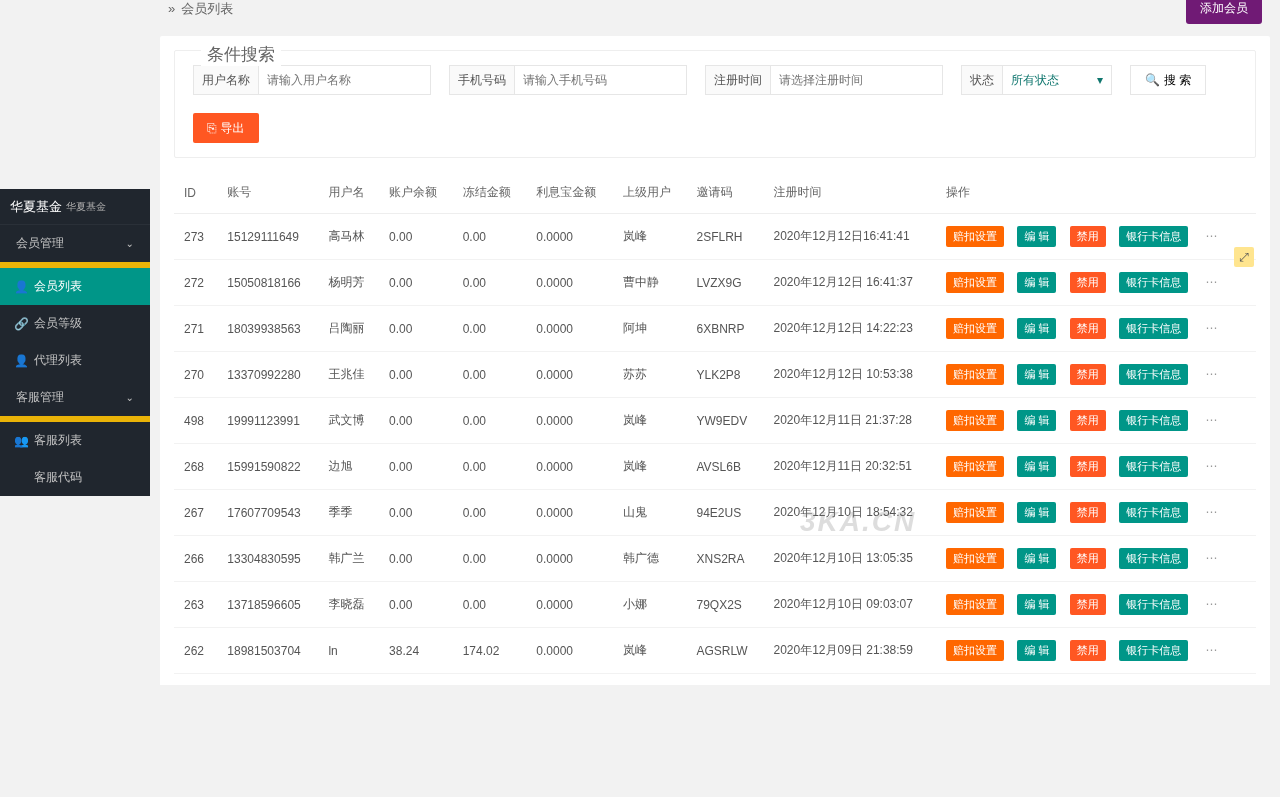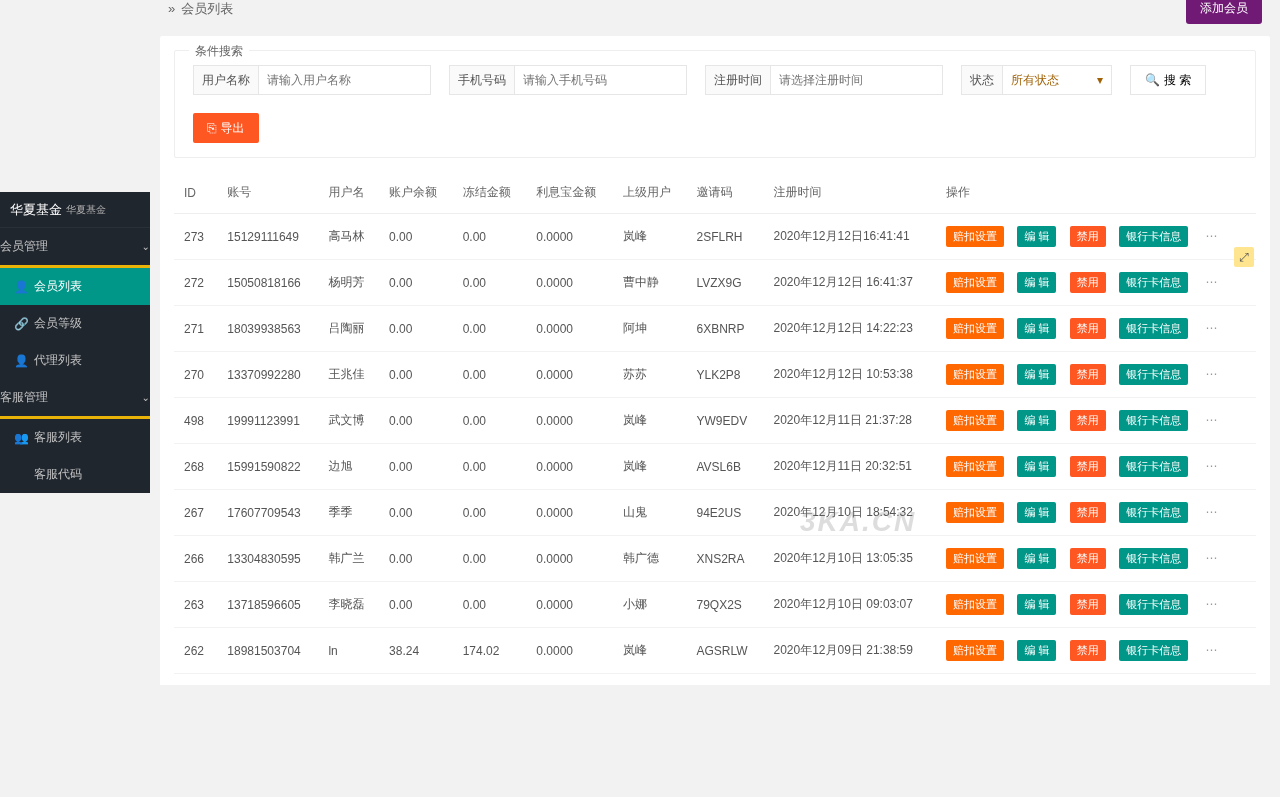--- a/index.html
+++ b/index.html
@@ -3,47 +3,47 @@
 <meta charset="utf-8">
 <style>
 * { margin: 0; padding: 0; box-sizing: border-box; }
 body { font-family: "Microsoft YaHei", Arial, sans-serif; font-size: 12px; background: #f2f2f2; color: #333; }
 .app { display: flex; height: 685px; width: 1280px; overflow: hidden; align-items: center; }
 
 
 .sidebar { width: 150px; background: #20262e; color: #c2c2c2; flex-shrink: 0; }
 .logo { height: 36px; display: flex; align-items: center; padding: 0 10px; color: #fff; font-size: 13px; border-bottom: 1px solid #2a3038; }
 .logo-sub { font-size: 10px; margin-left: 4px; color: #aaa; }
-.side-header { display: flex; align-items: center; justify-content: space-between; padding: 10px 0; font-size: 12px; cursor: pointer; border-bottom: 3px solid #eab308; }
+.side-header { display: flex; align-items: center; justify-content: space-between; padding: 10px 16px; font-size: 12px; cursor: pointer; border-bottom: 6px solid #eab308; }
 .side-header .chev { font-size: 10px; }
 .side-item { display: flex; align-items: center; gap: 6px; padding: 10px 14px; font-size: 12px; cursor: pointer; color: #c2c2c2; }
 .side-item.active { background: #009688; color: #fff; }
 .ico { width: 14px; display: inline-block; text-align: center; }
 
 
 .main { flex: 1; display: flex; flex-direction: column; overflow: hidden; }
 .topbar { height: 36px; background: #23292e; color: #ddd; display: flex; align-items: stretch; justify-content: space-between; font-size: 12px; }
 .top-left, .top-right { display: flex; align-items: stretch; }
 .top-item { display: flex; align-items: center; padding: 0 14px; gap: 4px; cursor: pointer; position: relative; }
 .top-item.active { background: #009688; color: #fff; }
 .badge { position: absolute; top: 2px; right: 4px; background: #ff5722; color: #fff; border-radius: 8px; min-width: 14px; height: 14px; font-size: 10px; display: flex; align-items: center; justify-content: center; padding: 0 3px; }
 
 
 .content { flex: 1; padding: 10px; overflow: auto; background: #f2f2f2; }
 .breadcrumb { display: flex; align-items: center; justify-content: space-between; padding: 6px 8px 12px; }
 .breadcrumb-left { display: flex; align-items: center; gap: 6px; color: #666; font-size: 13px; }
 .btn-primary { background: #701a75; color: #fff; border: none; padding: 7px 14px; border-radius: 3px; cursor: pointer; font-size: 12px; }
 .panel { background: #fff; border-radius: 2px; padding: 14px; }
 .search-box { border: 1px solid #eee; border-radius: 2px; padding: 14px 18px 14px; position: relative; margin-bottom: 14px; }
-.search-title { position: absolute; top: -8px; left: 14px; background: #fff; padding: 0 6px; color: #666; font-size: 12px; }
+.search-title { position: absolute; top: -8px; left: 26px; background: #fff; padding: 0 6px; color: #666; font-size: 17px; }
 .search-row { display: flex; gap: 18px; align-items: center; flex-wrap: wrap; }
 .field { display: flex; align-items: center; gap: 0; }
 .field label { color: #555; font-size: 12px; padding: 0 8px; height: 30px; display: flex; align-items: center; border: 1px solid #e6e6e6; border-right: none; background: #fafafa; }
 .field input, .field .select { height: 30px; border: 1px solid #e6e6e6; padding: 0 8px; font-size: 12px; min-width: 120px; background: #fff; }
-.field .select { min-width: 110px; display: flex; align-items: center; justify-content: space-between; color: #a16207; cursor: pointer; }
+.field .select { min-width: 110px; display: flex; align-items: center; justify-content: space-between; color: #0f766e; cursor: pointer; }
 .btn-outline { height: 30px; border: 1px solid #e6e6e6; background: #fff; padding: 0 14px; cursor: pointer; display: flex; align-items: center; gap: 4px; font-size: 12px; }
 .btn-export { height: 30px; background: #ff5722; color: #fff; border: none; padding: 0 14px; cursor: pointer; display: flex; align-items: center; gap: 4px; font-size: 12px; border-radius: 2px; }
 
 
 table { width: 100%; border-collapse: collapse; font-size: 12px; }
 thead th { text-align: left; padding: 12px 10px; border-bottom: 1px solid #eee; color: #666; font-weight: normal; background: #fff; }
 tbody td { padding: 12px 10px; border-bottom: 1px solid #f2f2f2; color: #555; white-space: nowrap; }
 .tag { display: inline-block; padding: 3px 7px; border-radius: 2px; color: #fff; font-size: 11px; cursor: pointer; margin-right: 10px; }
 .tag-orange { background: #ff6700; }
 .tag-teal { background: #009688; }

